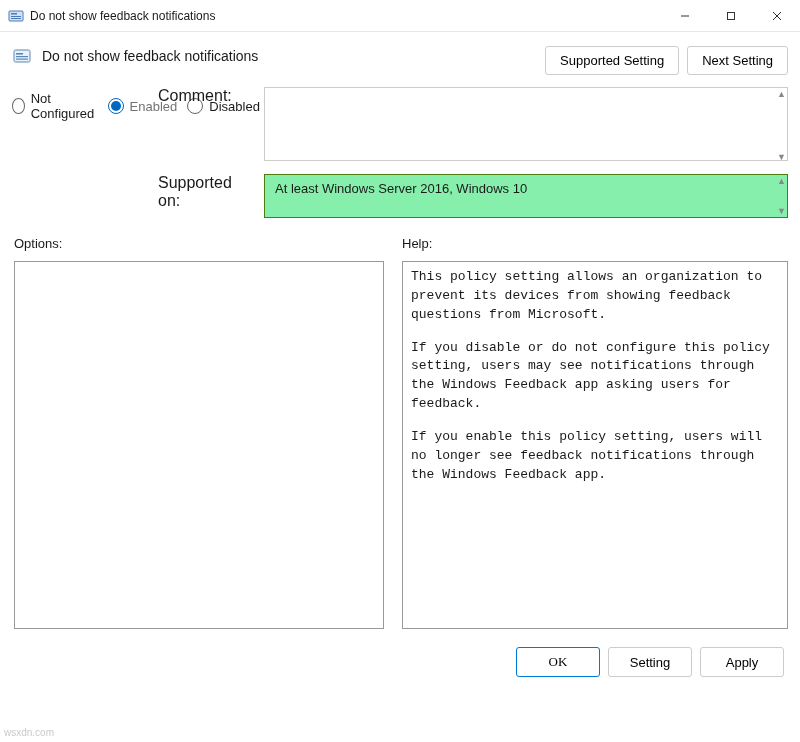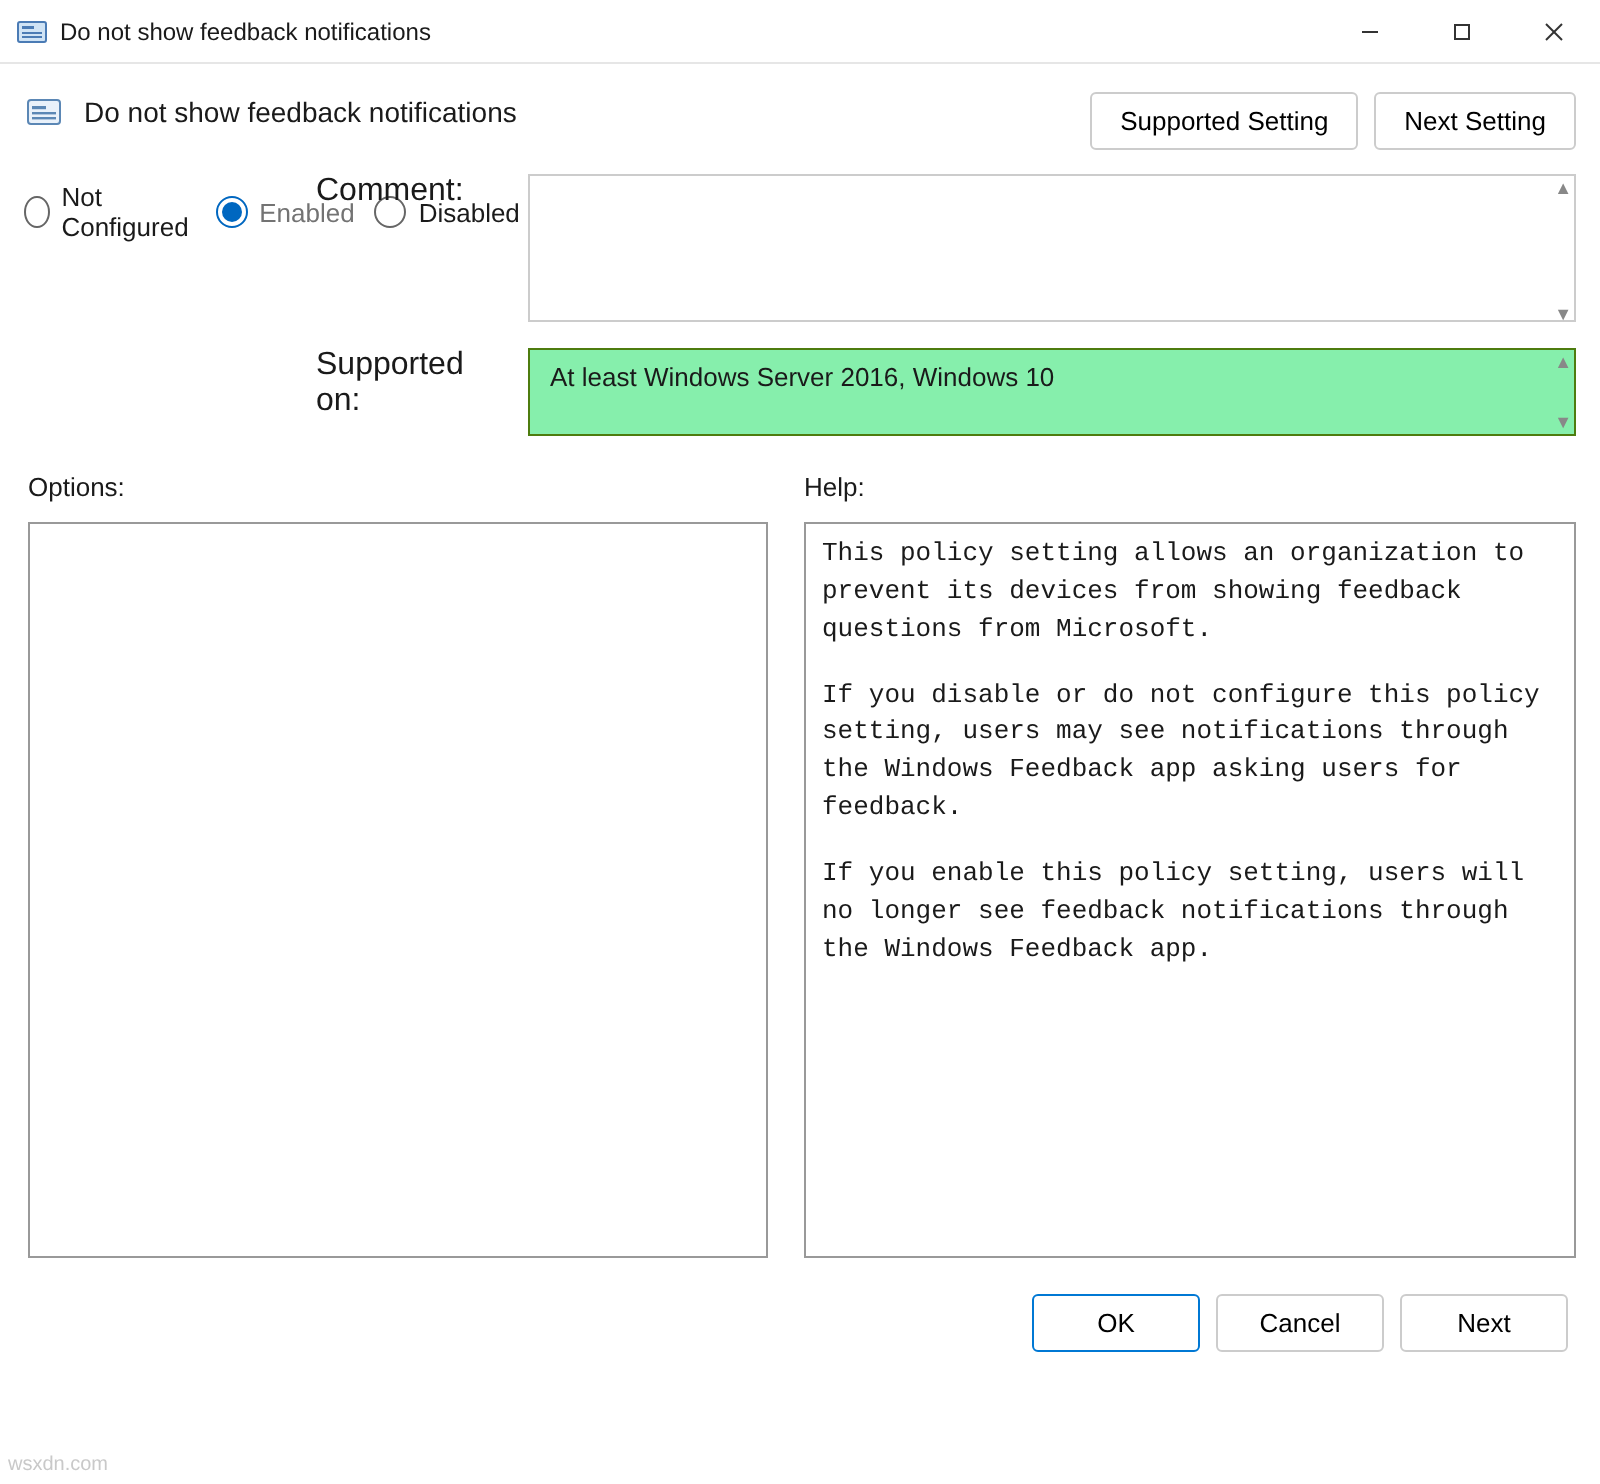--- a/index.html
+++ b/index.html
@@ -48,21 +48,21 @@
     .header-buttons { display: flex; gap: 8px; }
     .btn {
       border: 1px solid #ccc;
       background: #fff;
       border-radius: 3px;
       padding: 6px 14px;
       font-size: 13px;
       font-family: inherit;
       cursor: pointer;
     }
-    .btn.primary { border-color: #0078d4; }
+    .btn.primary { border-color: #0078d4; font-family: Liberation Serif, serif; }
 
     .upper-grid {
       display: grid;
       grid-template-columns: 140px 100px 1fr;
       column-gap: 6px;
       row-gap: 10px;
       padding: 6px 12px 4px 12px;
       align-items: start;
     }
     .radios {
@@ -256,17 +256,17 @@
   <div class="panel"></div>
   <div class="panel help-panel">
     <p>This policy setting allows an organization to prevent its devices from showing feedback questions from Microsoft.</p>
     <p>If you disable or do not configure this policy setting, users may see notifications through the Windows Feedback app asking users for feedback.</p>
     <p>If you enable this policy setting, users will no longer see feedback notifications through the Windows Feedback app.</p>
   </div>
 </div>
 
 <div class="footer">
   <button class="btn primary footer-btn">OK</button>
-  <button class="btn footer-btn">Cancel</button>
-  <button class="btn footer-btn">Next</button>
+  <button class="btn footer-btn">Setting</button>
+  <button class="btn footer-btn">Apply</button>
 </div>
 
 <div class="watermark">wsxdn.com</div>
 
 </body></html>

